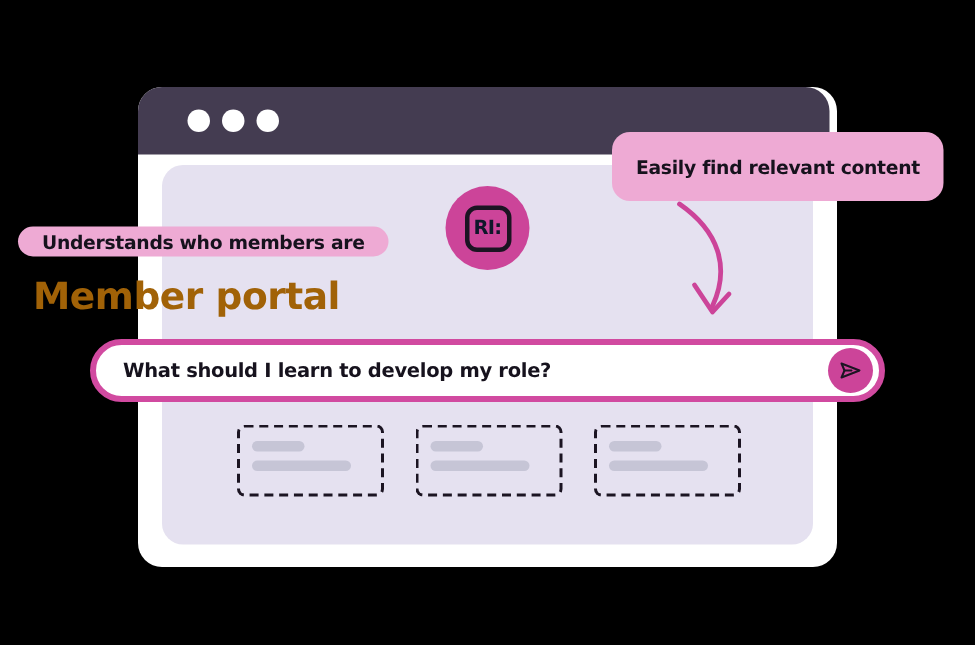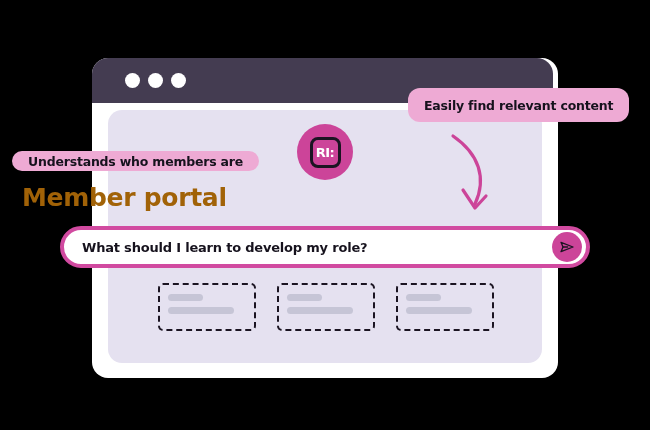--- a/index.html
+++ b/index.html
@@ -81,21 +81,21 @@
     width: 31px;
     height: 31px;
     border: 3px solid #1b1422;
     border-radius: 8px;
     display: flex;
     align-items: center;
     justify-content: center;
     font-family: "DejaVu Sans", sans-serif;
     font-weight: bold;
     font-size: 13px;
-    color: #ffffff;
+    color: #0f172a;
     letter-spacing: -0.5px;
     box-sizing: border-box;
   }
 
   
   .portal-title {
     position: absolute;
     left: 0;
     top: 183px;
     width: 650px;
@@ -181,21 +181,21 @@
     color: #16121d;
     letter-spacing: -0.2px;
     display: flex;
     align-items: center;
     justify-content: center;
     padding: 0 16px;
     white-space: nowrap;
     box-sizing: border-box;
   }
   .pill-members { left: 12px;  top: 151px; height: 20px; }
-  .pill-find    { left: 408px; top: 88px;  height: 34px; }
+  .pill-find    { left: 408px; top: 88px;  height: 46px; }
   .pill-person  { left: 392px; top: 368px; height: 34px; }
 
   
   .arrow {
     position: absolute;
     left: 445px;
     top: 128px;
     width: 60px;
     height: 90px;
   }

